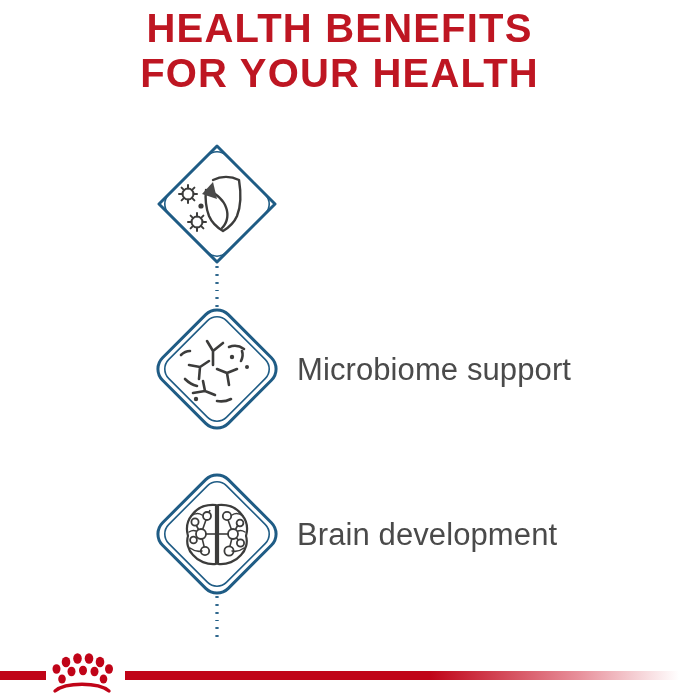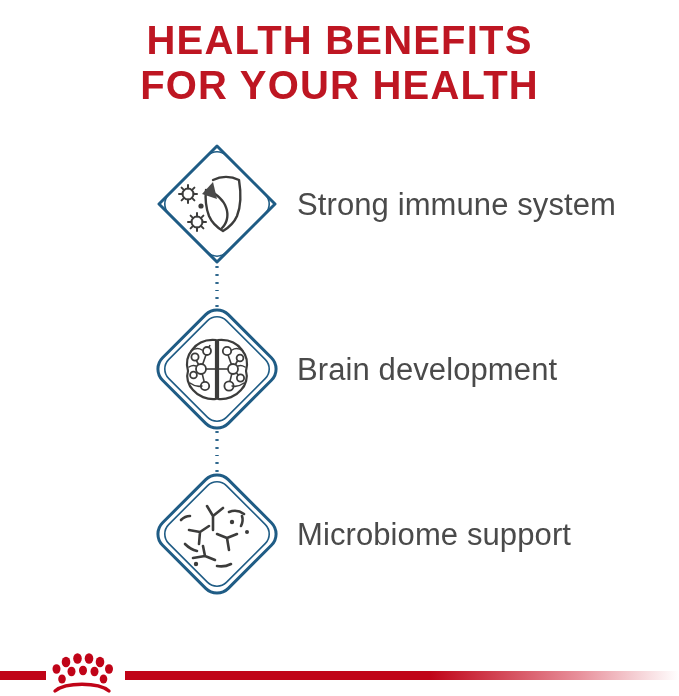--- a/index.html
+++ b/index.html
@@ -24,21 +24,21 @@
     text-align: center;
   }
   .title-line {
     color: #BE1622;
     font-weight: bold;
     font-size: 40px;
     line-height: 45px;
     letter-spacing: 1.2px;
     white-space: nowrap;
   }
-  .title-line.l1 { margin-top: 18px; }
+  .title-line.l1 { margin-top: 6px; }
   .title-line.l2 { margin-top: 0px; }
 
   
   .benefits {
     position: absolute;
     top: 142px;
     left: 0;
     width: 679px;
   }
   .benefit-row {
@@ -165,29 +165,59 @@
           <line x1="47.5" y1="80" x2="51" y2="80"></line>
           <line x1="35.6" y1="73.6" x2="38.1" y2="76.1"></line>
           <line x1="45.9" y1="83.9" x2="48.4" y2="86.4"></line>
           <line x1="48.4" y1="73.6" x2="45.9" y2="76.1"></line>
           <line x1="38.1" y1="83.9" x2="35.6" y2="86.4"></line>
         </g>
 
         <circle cx="46" cy="64" r="2.6" fill="#3C3C3B"></circle>
       </svg>
     </div>
-    <div class="benefit-label">Strong immune system</div>
     <div class="connector">
       <span class="dot"></span>
       <span class="dot"></span>
       <span class="dot"></span>
       <span class="dot"></span>
       <span class="dot"></span>
       <span class="dot"></span>
     </div>
+  </div>
+
+  <div class="benefit-row">
+    <div class="icon-wrap">
+      <svg width="124" height="124" viewBox="0 0 124 124" fill="none" xmlns="http://www.w3.org/2000/svg">
+        <path stroke="#1F5C85" stroke-width="3" fill="none" d="M50.7 7.6 a16 16 0 0 1 22.6 0 L116.4 50.7 a16 16 0 0 1 0 22.6 L73.3 116.4 a16 16 0 0 1 -22.6 0 L7.6 73.3 a16 16 0 0 1 0 -22.6 Z"></path>
+        <path stroke="#1F5C85" stroke-width="1.6" fill="none" d="M52.6 13.6 a13.5 13.5 0 0 1 18.8 0 L110.4 52.6 a13.5 13.5 0 0 1 0 18.8 L71.4 110.4 a13.5 13.5 0 0 1 -18.8 0 L13.6 71.4 a13.5 13.5 0 0 1 0 -18.8 Z"></path>
+        <g stroke="#3C3C3B" stroke-width="2.6" fill="none" stroke-linecap="round" stroke-linejoin="round">
+
+          <path d="M52 34 L58 44 L58 58 M58 44 L68 36"></path>
+
+          <path d="M34 58 L45 60 L54 54 M45 60 L44 72"></path>
+
+          <path d="M82 62 L72 66 L62 62 M72 66 L74 78"></path>
+
+          <path d="M38 86 L50 84 L60 88 M50 84 L48 74"></path>
+
+          <path d="M74 40 C79 38 85 39 89 42"></path>
+          <path d="M30 72 C34 76 38 78 42 79"></path>
+          <path d="M62 94 C67 95 72 94 76 92"></path>
+          <path d="M86 54 C88 50 88 47 87 44"></path>
+          <path d="M26 48 C29 45 32 44 35 44"></path>
+        </g>
+        <g fill="#3C3C3B">
+          <circle cx="77" cy="50" r="2.2"></circle>
+          <circle cx="41" cy="92" r="2.2"></circle>
+          <circle cx="92" cy="60" r="2"></circle>
+        </g>
+      </svg>
+    </div>
+    <div class="benefit-label">Microbiome support</div>
   </div>
 
   <div class="benefit-row">
     <div class="icon-wrap">
       <svg width="124" height="124" viewBox="0 0 124 124" fill="none" xmlns="http://www.w3.org/2000/svg">
         <path stroke="#1F5C85" stroke-width="3" fill="none" d="M50.7 7.6 a16 16 0 0 1 22.6 0 L116.4 50.7 a16 16 0 0 1 0 22.6 L73.3 116.4 a16 16 0 0 1 -22.6 0 L7.6 73.3 a16 16 0 0 1 0 -22.6 Z"></path>
         <path stroke="#1F5C85" stroke-width="1.6" fill="none" d="M52.6 13.6 a13.5 13.5 0 0 1 18.8 0 L110.4 52.6 a13.5 13.5 0 0 1 0 18.8 L71.4 110.4 a13.5 13.5 0 0 1 -18.8 0 L13.6 71.4 a13.5 13.5 0 0 1 0 -18.8 Z"></path>
 
         <path d="M61 33 C50 32 42 36 37 43 C32 49 31 57 33 64 C31 70 33 78 38 83 C43 89 52 93 61 92 Z" stroke="#3C3C3B" stroke-width="2.2" fill="none" stroke-linejoin="round"></path>
 
@@ -242,51 +272,20 @@
     <div class="connector">
       <span class="dot"></span>
       <span class="dot"></span>
       <span class="dot"></span>
       <span class="dot"></span>
       <span class="dot"></span>
       <span class="dot"></span>
     </div>
   </div>
 
-  <div class="benefit-row">
-    <div class="icon-wrap">
-      <svg width="124" height="124" viewBox="0 0 124 124" fill="none" xmlns="http://www.w3.org/2000/svg">
-        <path stroke="#1F5C85" stroke-width="3" fill="none" d="M50.7 7.6 a16 16 0 0 1 22.6 0 L116.4 50.7 a16 16 0 0 1 0 22.6 L73.3 116.4 a16 16 0 0 1 -22.6 0 L7.6 73.3 a16 16 0 0 1 0 -22.6 Z"></path>
-        <path stroke="#1F5C85" stroke-width="1.6" fill="none" d="M52.6 13.6 a13.5 13.5 0 0 1 18.8 0 L110.4 52.6 a13.5 13.5 0 0 1 0 18.8 L71.4 110.4 a13.5 13.5 0 0 1 -18.8 0 L13.6 71.4 a13.5 13.5 0 0 1 0 -18.8 Z"></path>
-        <g stroke="#3C3C3B" stroke-width="2.6" fill="none" stroke-linecap="round" stroke-linejoin="round">
-
-          <path d="M52 34 L58 44 L58 58 M58 44 L68 36"></path>
-
-          <path d="M34 58 L45 60 L54 54 M45 60 L44 72"></path>
-
-          <path d="M82 62 L72 66 L62 62 M72 66 L74 78"></path>
-
-          <path d="M38 86 L50 84 L60 88 M50 84 L48 74"></path>
-
-          <path d="M74 40 C79 38 85 39 89 42"></path>
-          <path d="M30 72 C34 76 38 78 42 79"></path>
-          <path d="M62 94 C67 95 72 94 76 92"></path>
-          <path d="M86 54 C88 50 88 47 87 44"></path>
-          <path d="M26 48 C29 45 32 44 35 44"></path>
-        </g>
-        <g fill="#3C3C3B">
-          <circle cx="77" cy="50" r="2.2"></circle>
-          <circle cx="41" cy="92" r="2.2"></circle>
-          <circle cx="92" cy="60" r="2"></circle>
-        </g>
-      </svg>
-    </div>
-    <div class="benefit-label">Microbiome support</div>
-  </div>
-
 </div>
 
 <div class="footer">
   <div class="bar-left"></div>
   <div class="bar-right"></div>
   <div class="crown">
     <svg width="68" height="42" viewBox="0 0 68 42" xmlns="http://www.w3.org/2000/svg">
       <g fill="#C00418">
 
         <ellipse cx="18" cy="10" rx="4.3" ry="5.2"></ellipse>

